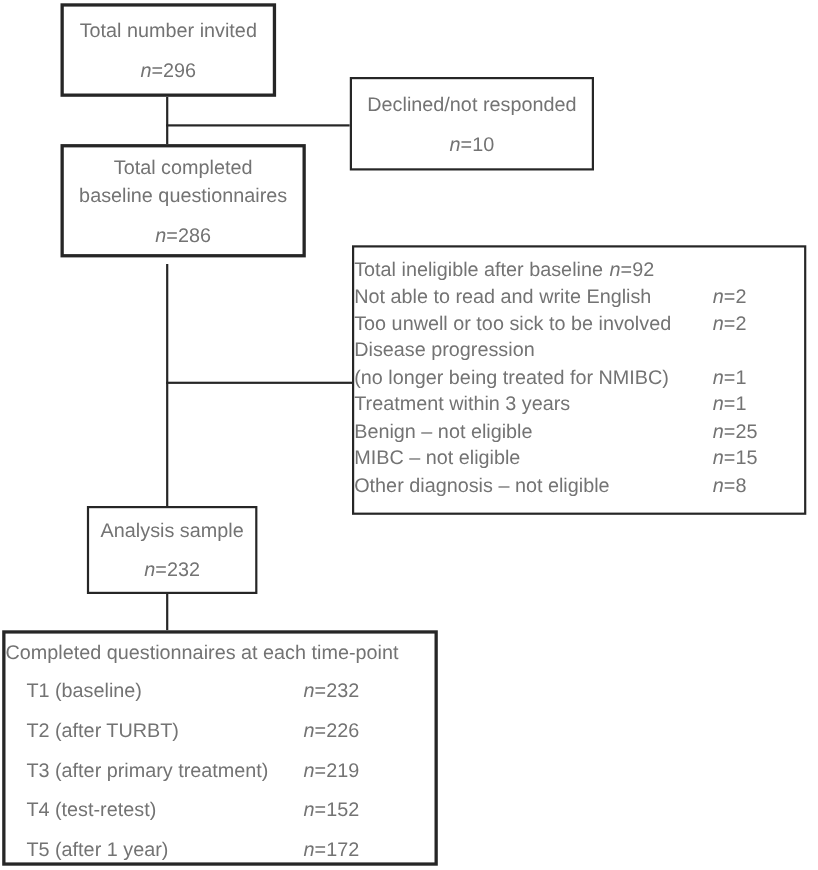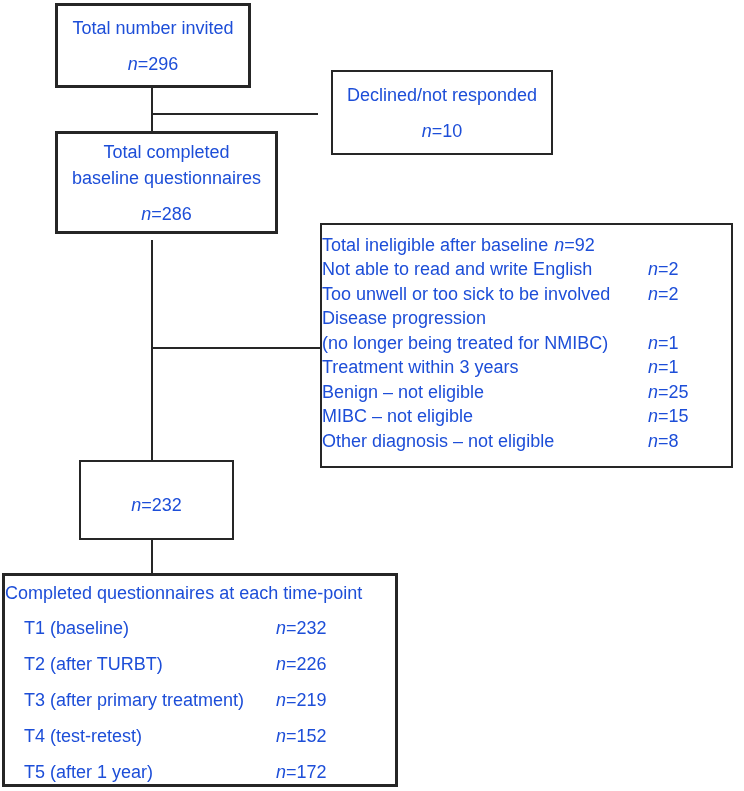--- a/index.html
+++ b/index.html
@@ -2,21 +2,21 @@
 <html><head>
 <meta charset="utf-8">
 <style>
   html, body { margin: 0; padding: 0; background: #ffffff; }
   .canvas {
     position: relative;
     width: 744px;
     height: 791px;
     background: #ffffff;
     font-family: "Liberation Sans", sans-serif;
-    color: #1d4ed8;
+    color: #737373;
     font-size: 18px;
     overflow: hidden;
   }
   .box {
     position: absolute;
     box-sizing: border-box;
     background: #ffffff;
     border: 2px solid #262626;
   }
   .bthick { border-width: 3px; }
@@ -54,21 +54,21 @@
   <div class="line" style="left:151px; top:240px; width:2px;  height:220px;"></div>
   <div class="line" style="left:151px; top:347px; width:169px; height:2px;"></div>
   <div class="line" style="left:151px; top:540px; width:2px;  height:33px;"></div>
 
   <div class="box bthick center-box" style="left:55px; top:3px; width:196px; height:85px;">
     <div class="lh">Total number invited</div>
     <div class="gap-sm"></div>
     <div class="lh"><span class="nsym">n</span><span>=296</span></div>
   </div>
 
-  <div class="box center-box" style="left:318px; top:70px; width:222px; height:85px;margin-left:13px;">
+  <div class="box center-box" style="left:318px; top:70px; width:222px; height:85px;">
     <div class="lh">Declined/not responded</div>
     <div class="gap-sm"></div>
     <div class="lh"><span class="nsym">n</span><span>=10</span></div>
   </div>
 
   <div class="box bthick center-box" style="left:55px; top:131px; width:223px; height:103px;">
     <div class="lh">Total completed</div>
     <div class="lh">baseline questionnaires</div>
     <div class="gap-sm"></div>
     <div class="lh"><span class="nsym">n</span><span>=286</span></div>
@@ -107,20 +107,21 @@
       <span class="li-label">MIBC – not eligible</span>
       <span><span class="nsym">n</span><span>=15</span></span>
     </div>
     <div class="li-row">
       <span class="li-label">Other diagnosis – not eligible</span>
       <span><span class="nsym">n</span><span>=8</span></span>
     </div>
   </div>
 
   <div class="box center-box" style="left:79px; top:460px; width:155px; height:80px;">
+    <div class="lh">Analysis sample</div>
     <div class="gap-sm"></div>
     <div class="lh"><span class="nsym">n</span><span>=232</span></div>
   </div>
 
   <div class="box bthick tp-box" style="left:2px; top:573px; width:396px; height:214px;">
     <div class="tp-title">Completed questionnaires at each time-point</div>
     <div class="tp-row">
       <span class="tp-label">T1 (baseline)</span>
       <span><span class="nsym">n</span><span>=232</span></span>
     </div>

